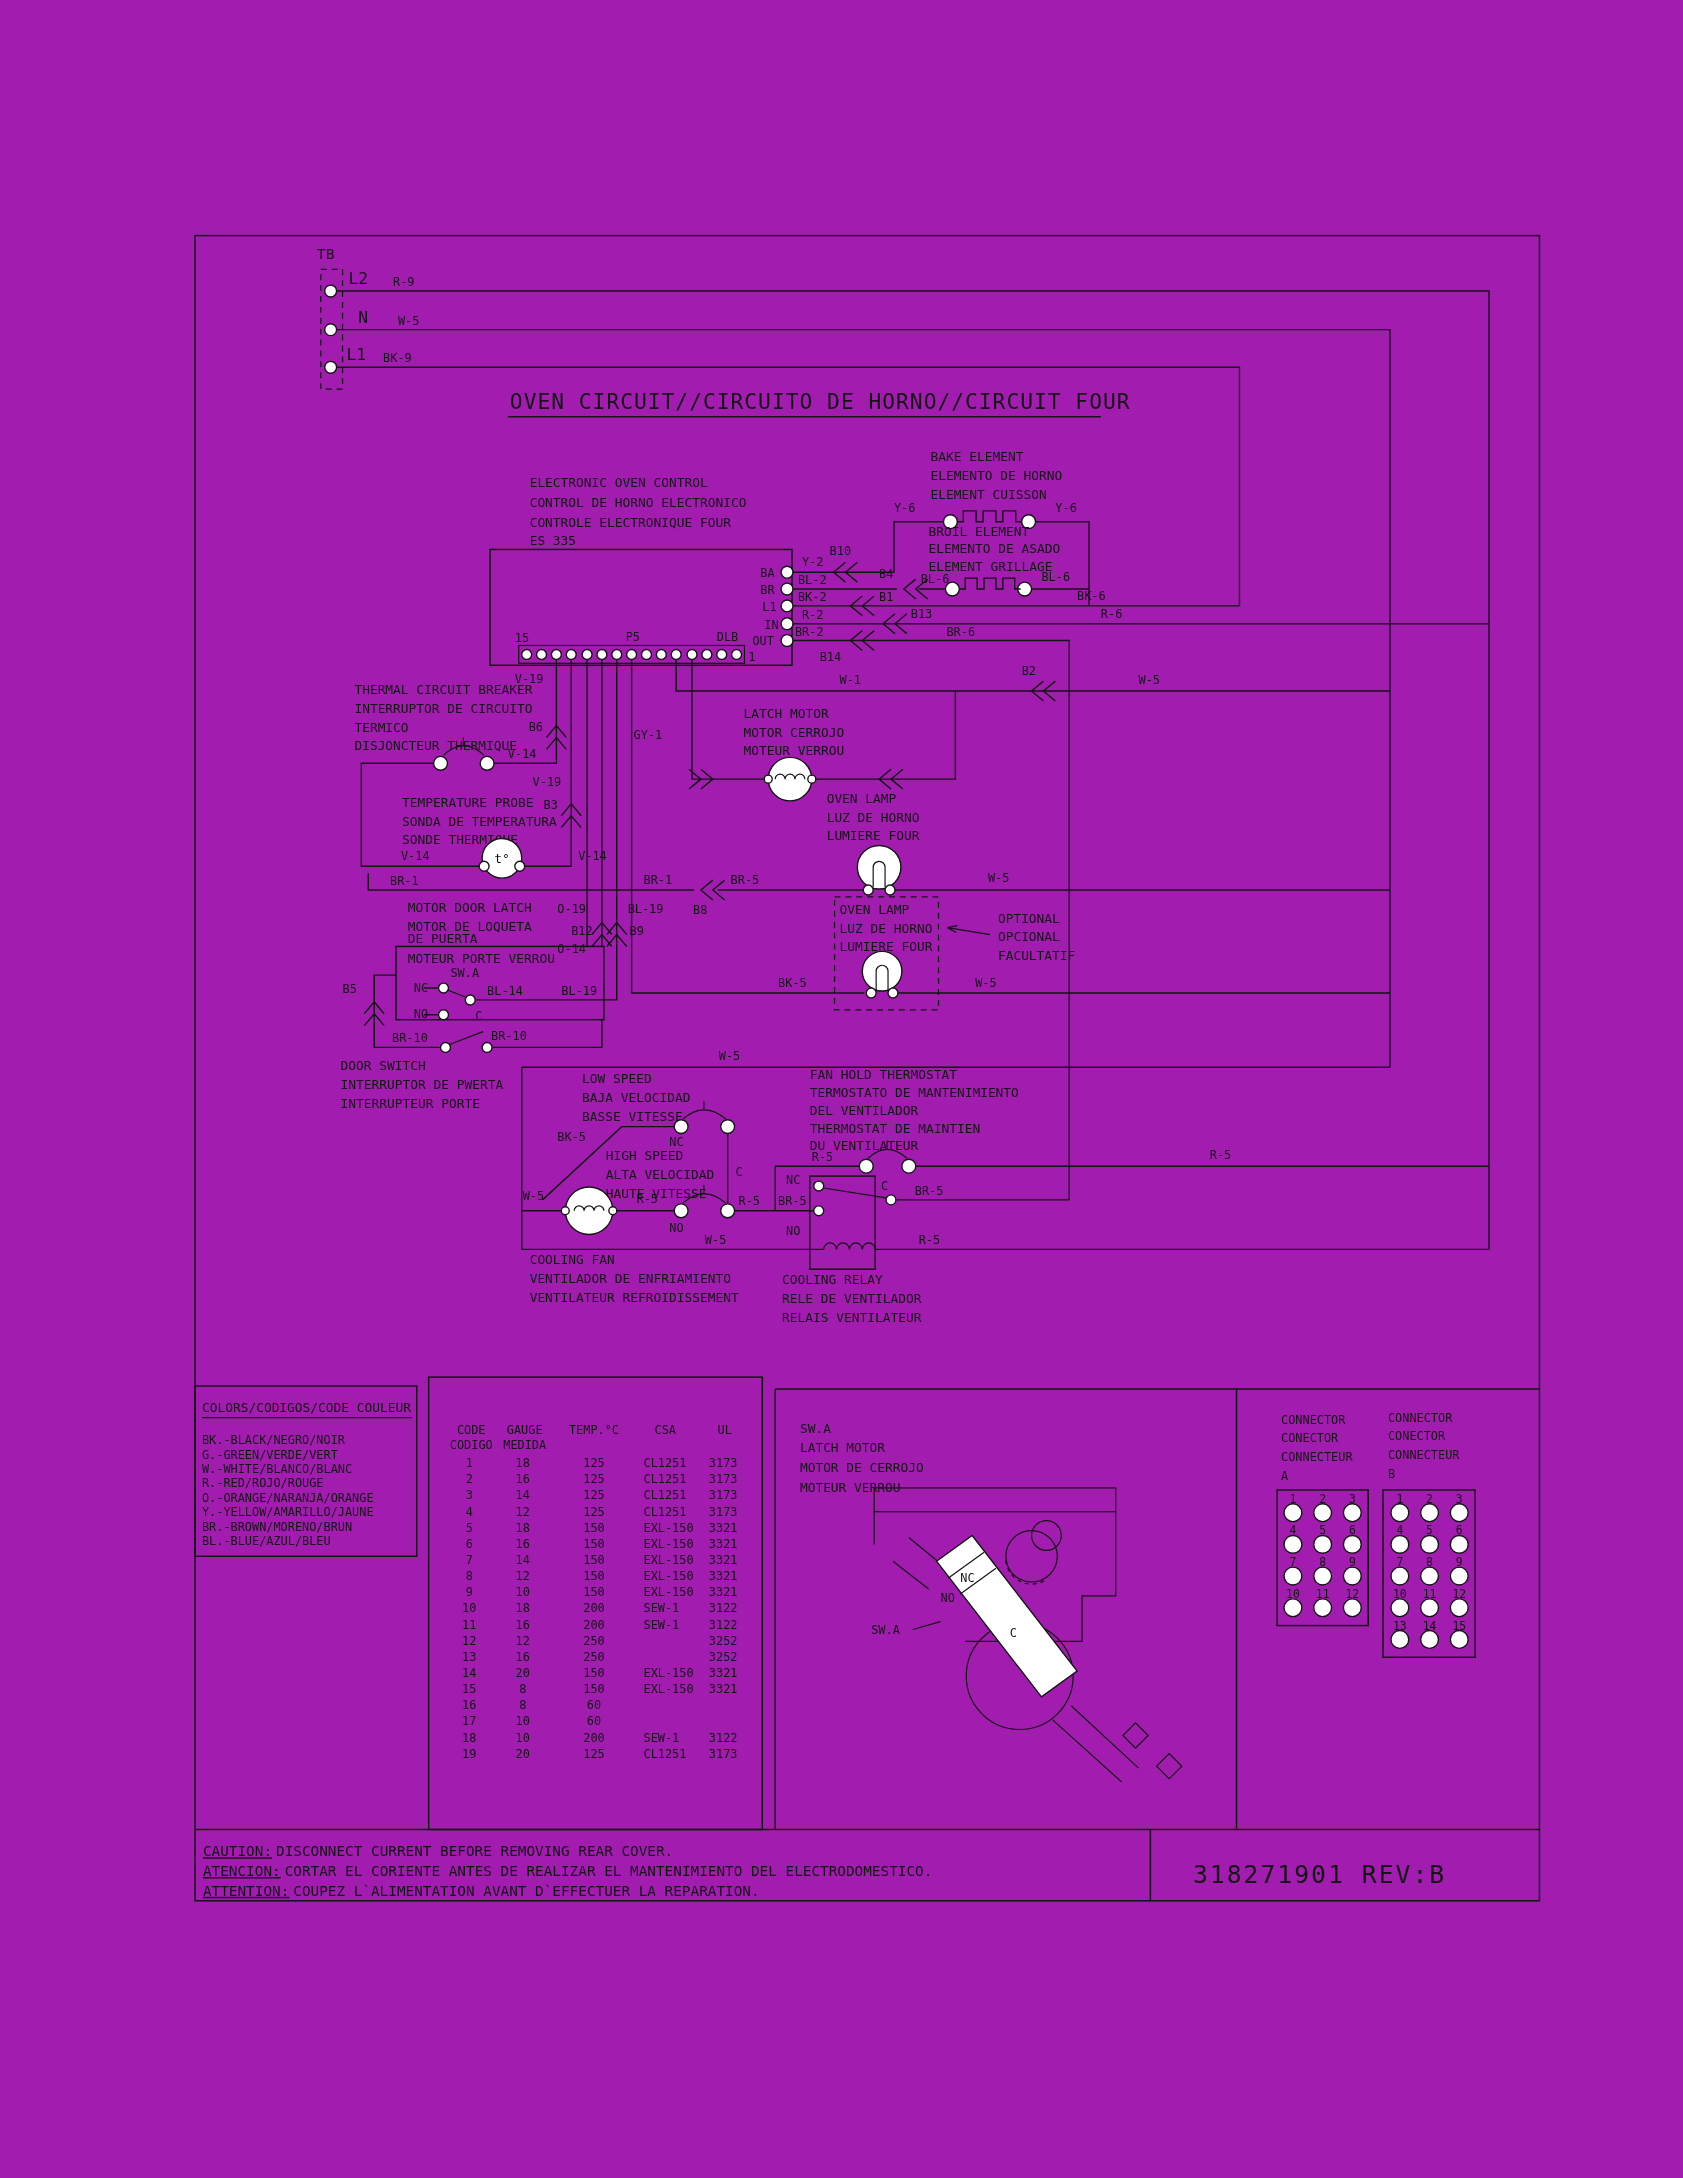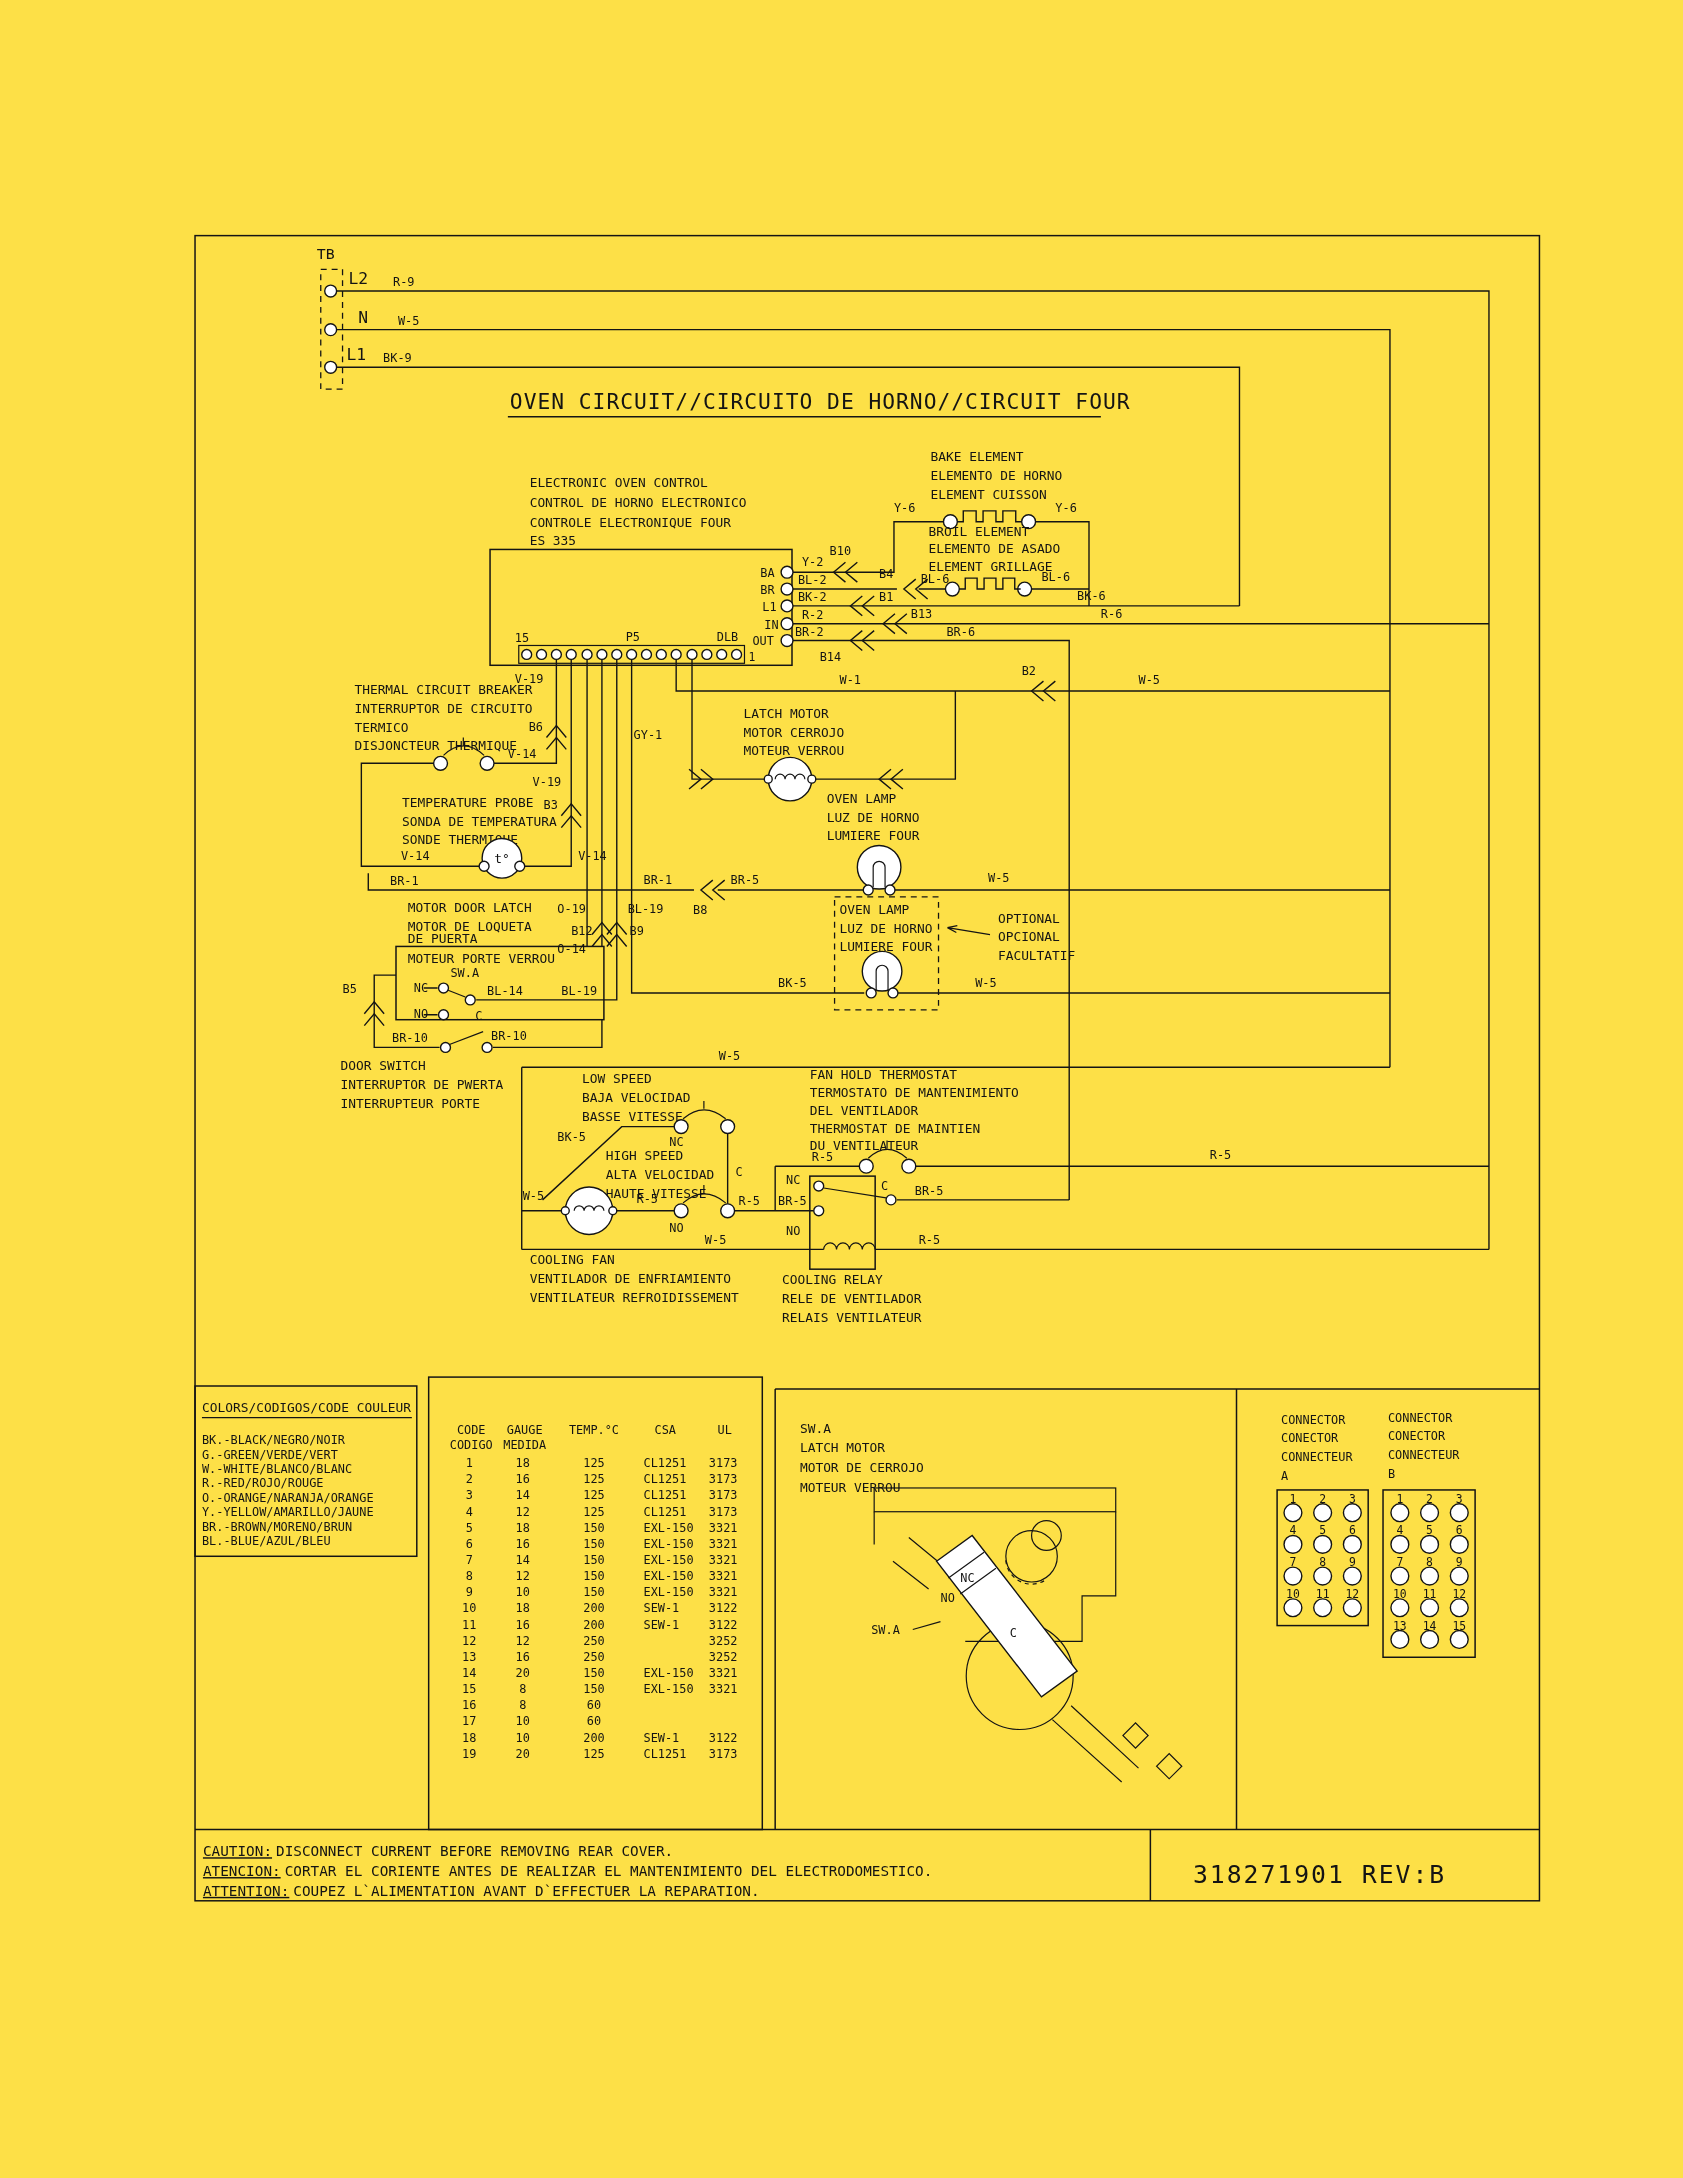--- a/index.html
+++ b/index.html
@@ -1,16 +1,16 @@
 <!DOCTYPE html>
 <html><head>
 <meta charset="utf-8">
 <style>
   html,body{margin:0;padding:0;background:#e8e8e8;}
-  .page{position:relative;width:1683px;height:2178px;background:#fde047;margin:0 auto;}
+  .page{position:relative;width:1683px;height:2178px;background:#a21caf;margin:0 auto;}
   svg{position:absolute;left:0;top:0;}
   svg text{font-family:"DejaVu Sans Mono","Liberation Mono",monospace;fill:#141414;}
   .w{stroke:#141414;stroke-width:1.4;fill:none;}
   .w2{stroke:#141414;stroke-width:1.2;fill:none;}
   .dash{stroke:#141414;stroke-width:1.3;fill:none;stroke-dasharray:6 5;}
   .dash2{stroke:#141414;stroke-width:1.2;fill:none;stroke-dasharray:4 4;}
   .term{fill:#ffffff;stroke:#141414;stroke-width:1.4;}
   .box{fill:none;stroke:#141414;stroke-width:1.5;}
   .fillw{fill:#ffffff;stroke:#141414;stroke-width:1.4;}
   .t25{font-size:25px;letter-spacing:2px;}

